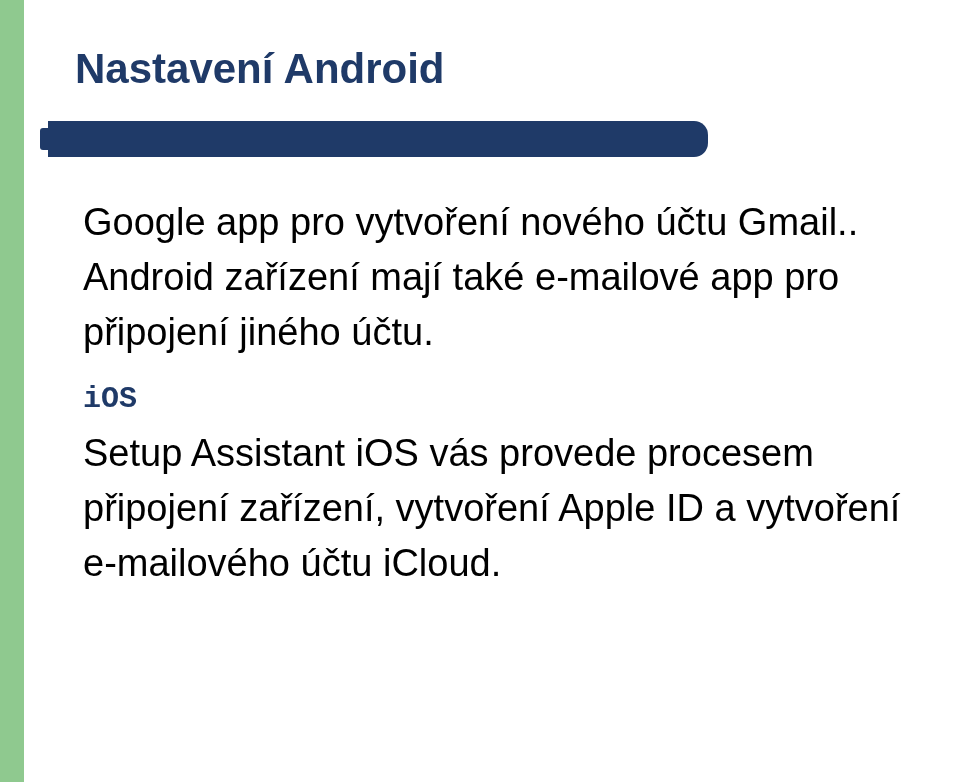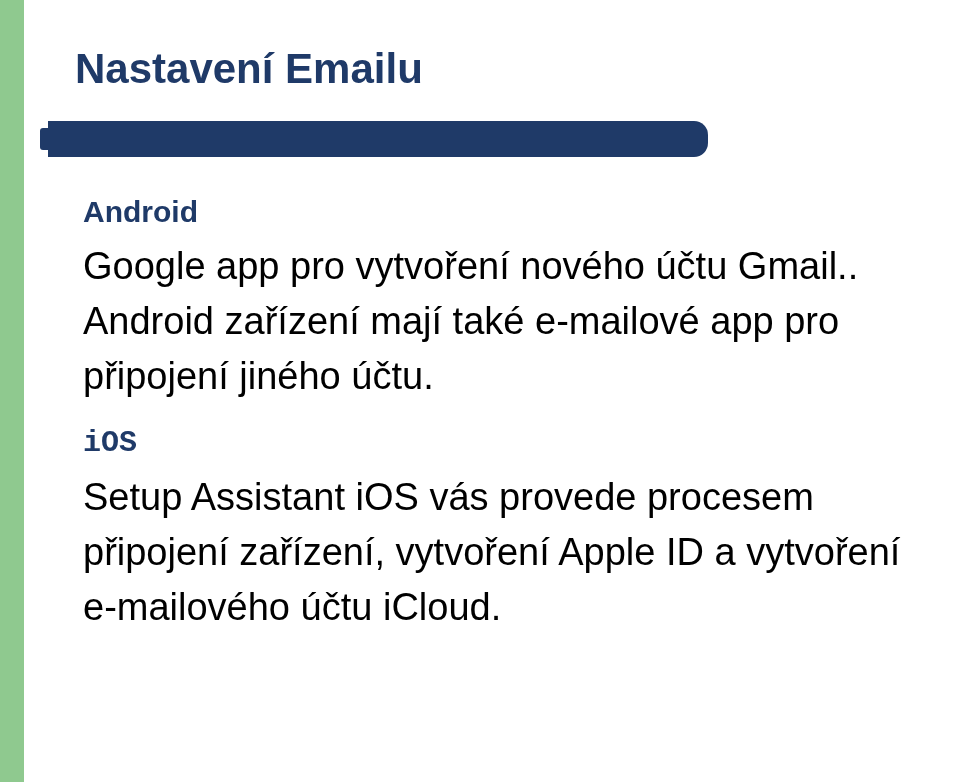--- a/index.html
+++ b/index.html
@@ -77,27 +77,26 @@
     margin-bottom: 10px;
     font-family: Liberation Mono, monospace;
   }
 </style>
 </head>
 <body>
 
 <div class="sidebar"></div>
 
 <div class="content">
-  <h1 class="title">Nastavení Emailu</h1>
+  <h1 class="title">Nastavení Android</h1>
 
   <div class="bar-row">
     <div class="bullet"></div>
     <div class="bar"></div>
   </div>
 
   <div class="body-text">
-    <div class="heading">Android</div>
     <div class="para">Google app pro vytvoření nového účtu Gmail.. Android zařízení mají také e-mailové app pro připojení jiného účtu.</div>
 
     <div class="heading ios">iOS</div>
     <div class="para">Setup Assistant iOS vás provede procesem připojení zařízení, vytvoření Apple ID a vytvoření e-mailového účtu iCloud.</div>
   </div>
 </div>
 
 </body></html>

